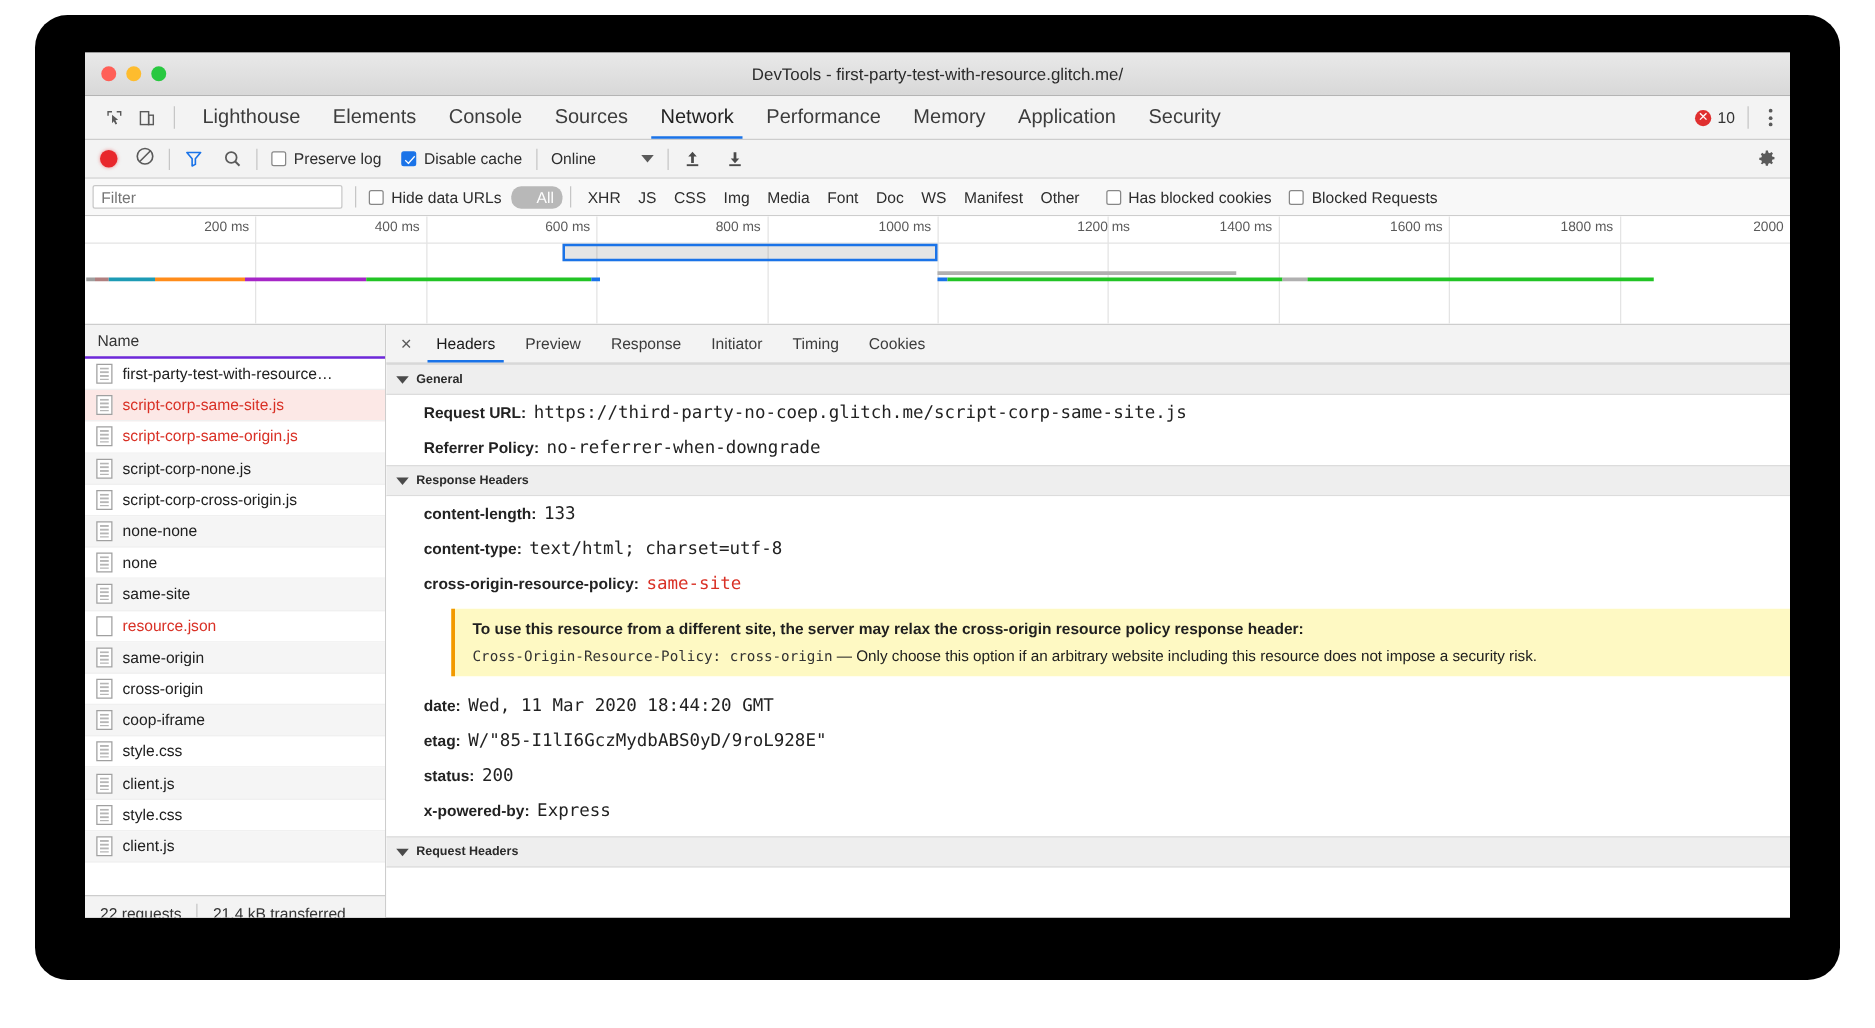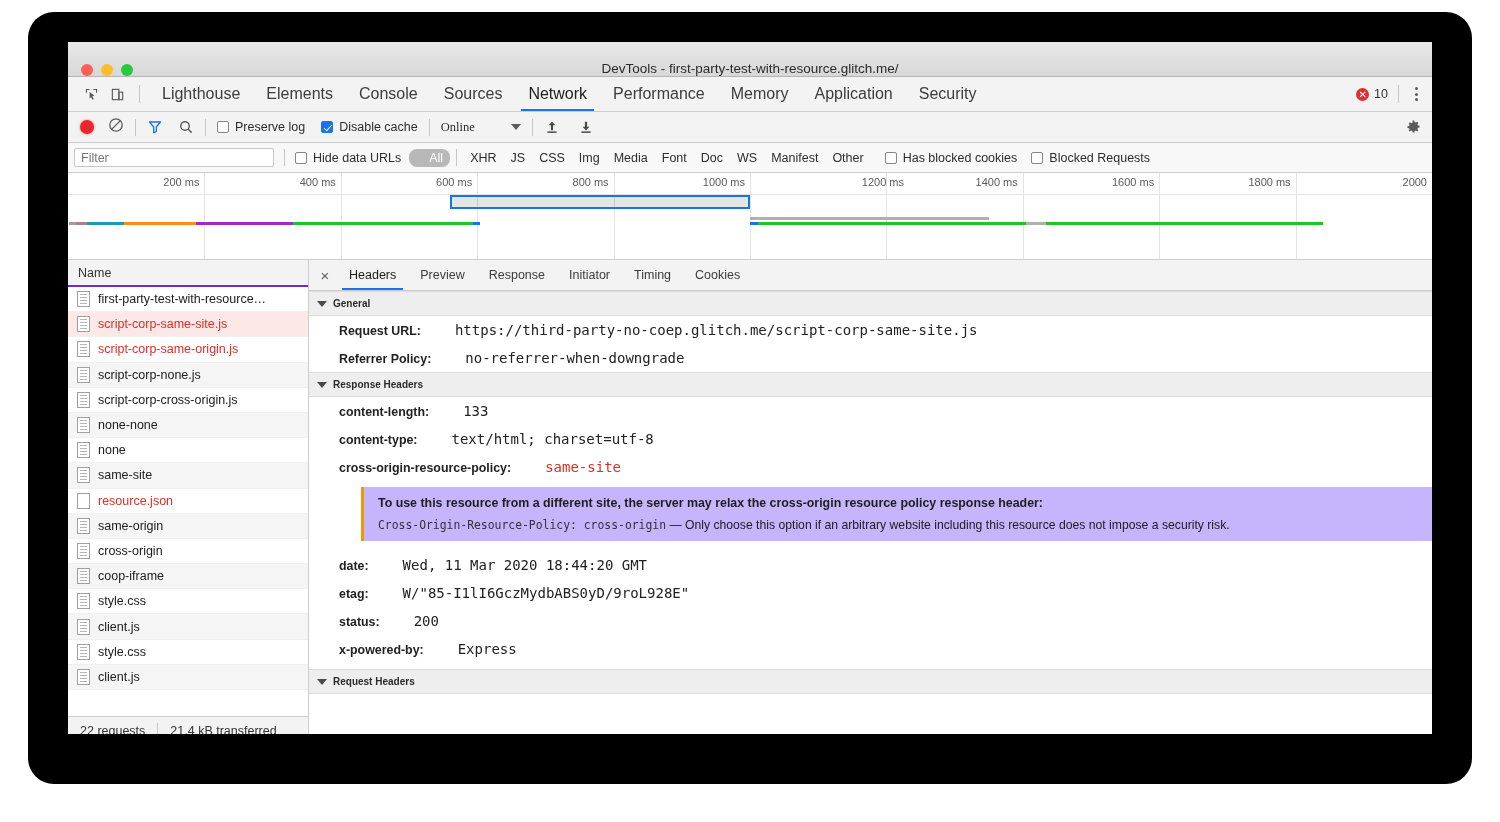--- a/index.html
+++ b/index.html
@@ -29,21 +29,21 @@
     background: #ffffff;
     overflow: hidden;
   }
 
   
   .titlebar {
     position: relative;
     height: 34px;
     background: linear-gradient(to bottom, #e9e9e9, #d8d8d8);
     border-bottom: 1px solid #b4b4b4;
-    display: flex; align-items: flex-end;
+    display: flex; align-items: center;
   }
   .traffic {
     display: flex; gap: 8px; margin-left: 13px;
   }
   .dot { width: 12px; height: 12px; border-radius: 50%; }
   .dot.red { background: #ff5f57; }
   .dot.yellow { background: #febc2e; }
   .dot.green { background: #28c840; }
   .title-text {
     position: absolute; left: 0; right: 0; text-align: center;
@@ -120,21 +120,21 @@
   }
   .cb.checked { background: #1a73e8; border-color: #1a73e8; }
   .cb.checked::after {
     content: ""; position: absolute;
     left: 3.5px; top: 0.5px; width: 3px; height: 7px;
     border: solid #fff; border-width: 0 1.8px 1.8px 0;
     transform: rotate(42deg);
   }
   .throttle {
     display: flex; align-items: center; gap: 36px;
-    font-size: 12.5px; color: #2d2d2d; font-family: Liberation Serif, serif;
+    font-size: 12.5px; color: #2d2d2d;
   }
   .caret-dn {
     width: 0; height: 0;
     border-left: 5px solid transparent; border-right: 5px solid transparent;
     border-top: 6px solid #5a5a5a;
   }
   .gear-right { position: absolute; right: 10px; top: 0; height: 100%; display: flex; align-items: center; }
 
   
   .filterbar {
@@ -279,33 +279,32 @@
   }
   .tri {
     width: 0; height: 0; margin-right: 6px;
     border-left: 5px solid transparent; border-right: 5px solid transparent;
     border-top: 6px solid #4a4a4a;
   }
   .hrow {
     display: flex; align-items: baseline;
     padding: 6px 0 6px 30px;
     font-size: 12.4px;
-    gap: 28px;
   }
   .hkey { font-weight: bold; color: #222; margin-right: 6px; white-space: nowrap; }
   .hval {
     font-family: "DejaVu Sans Mono", monospace;
     font-size: 14px; color: #222;
     word-break: break-all;
   }
   .hval.red { color: #d93025; }
   .callout {
     margin: 6px 0 10px 52px;
     border-left: 3px solid #f29900;
-    background: #c4b5fd;
+    background: #fef9c3;
     padding: 9px 0 9px 14px;
   }
   .callout-title {
     font-size: 12.4px; font-weight: bold; color: #1f1f1f;
     margin-bottom: 8px;
   }
   .callout-body { font-size: 12.2px; color: #202020; }
   .callout-body code {
     font-family: "DejaVu Sans Mono", monospace;
     font-size: 11.4px; color: #333;

